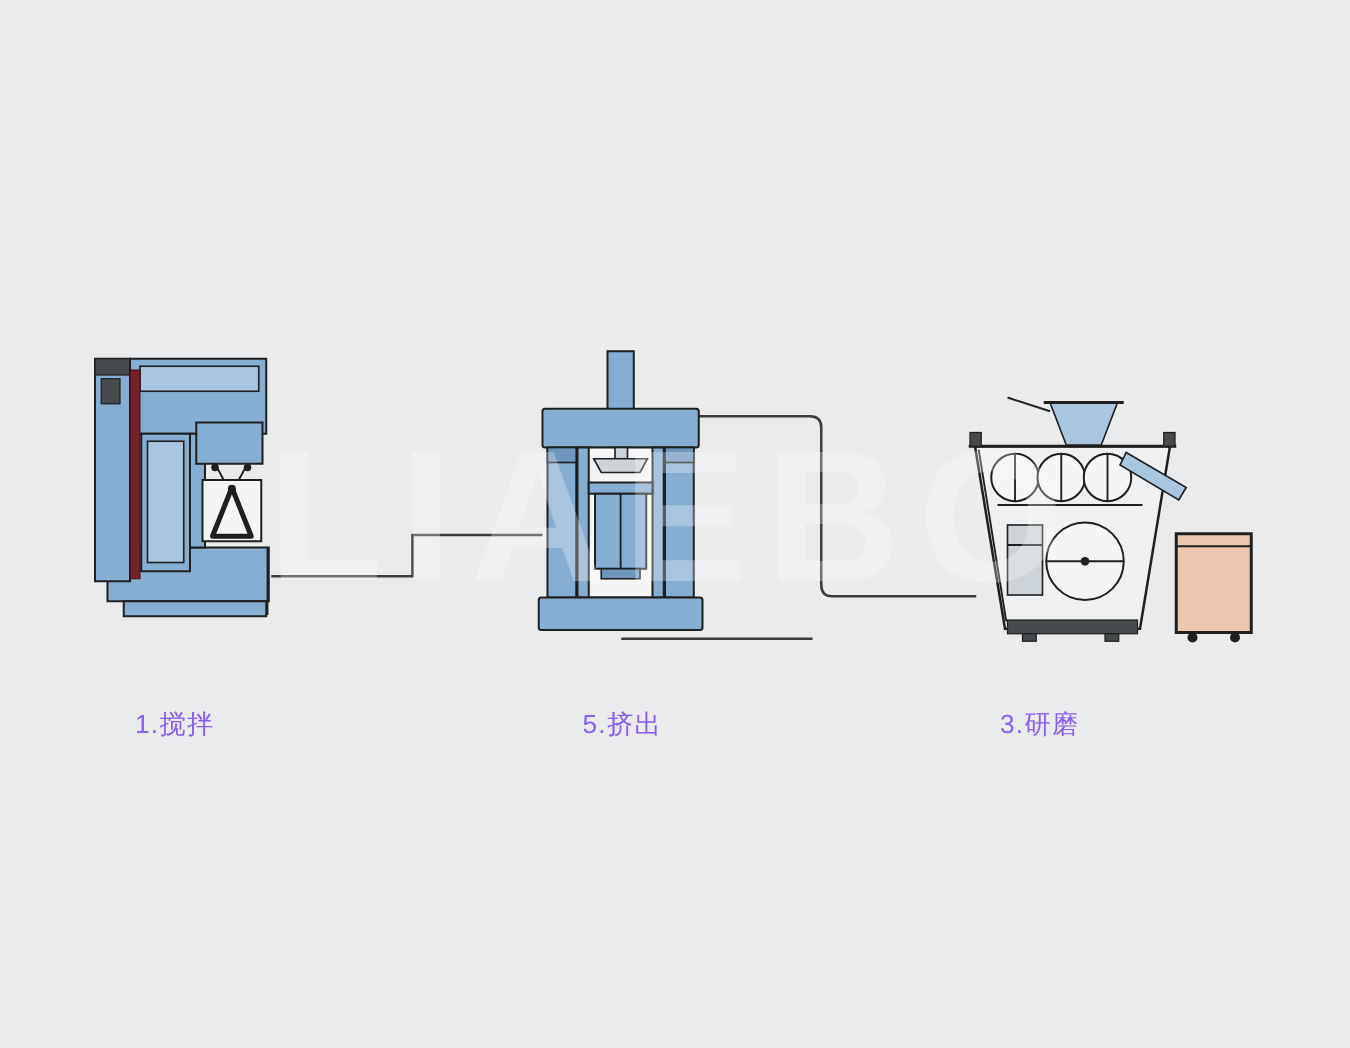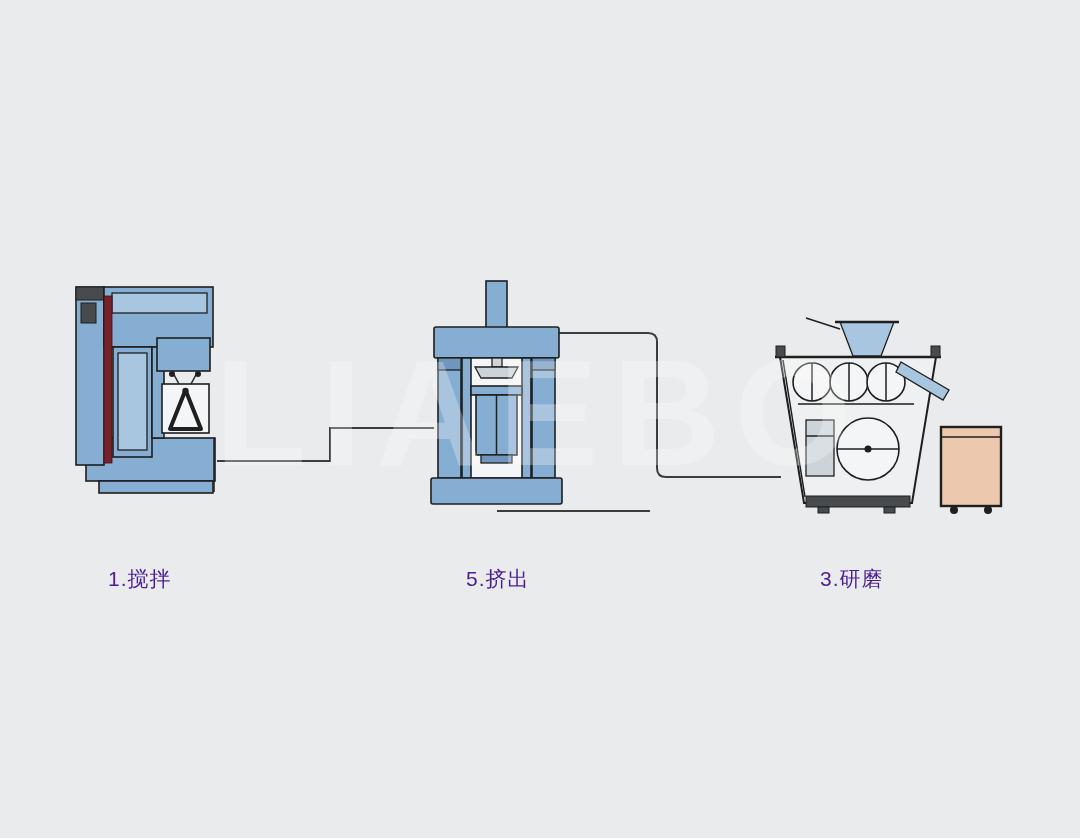--- a/index.html
+++ b/index.html
@@ -39,24 +39,24 @@
   
   .watermark{
     position:absolute;left:0;right:0;top:338px;z-index:6;
     text-align:center;font-size:150px;line-height:1;font-weight:bold;
     letter-spacing:14px;color:#ffffff;opacity:.28;
     font-family:"Liberation Sans","DejaVu Sans",sans-serif;
     pointer-events:none;user-select:none;
   }
   .step-label{
     position:absolute;top:565px;z-index:4;
-    font-size:21px;color:#4c1d95;letter-spacing:1px;
+    font-size:21px;color:#8b5cf6;letter-spacing:1px;
     font-family:"Liberation Sans","DejaVu Sans",sans-serif;
   }
-  .lbl-1{left:108px;} .lbl-2{left:466px;} .lbl-3{left:820px;}
+  .lbl-1{left:108px;} .lbl-2{left:466px;} .lbl-3{left:800px;}
 </style>
 </head>
 <body>
 
 <div class="stage" style="background: rgb(233, 235, 236);">
 
   <svg width="1080" height="838" viewBox="0 0 1080 838">
 
     <g>
       <path class="ln" d="M217,461 H330 V428 H434"></path>

